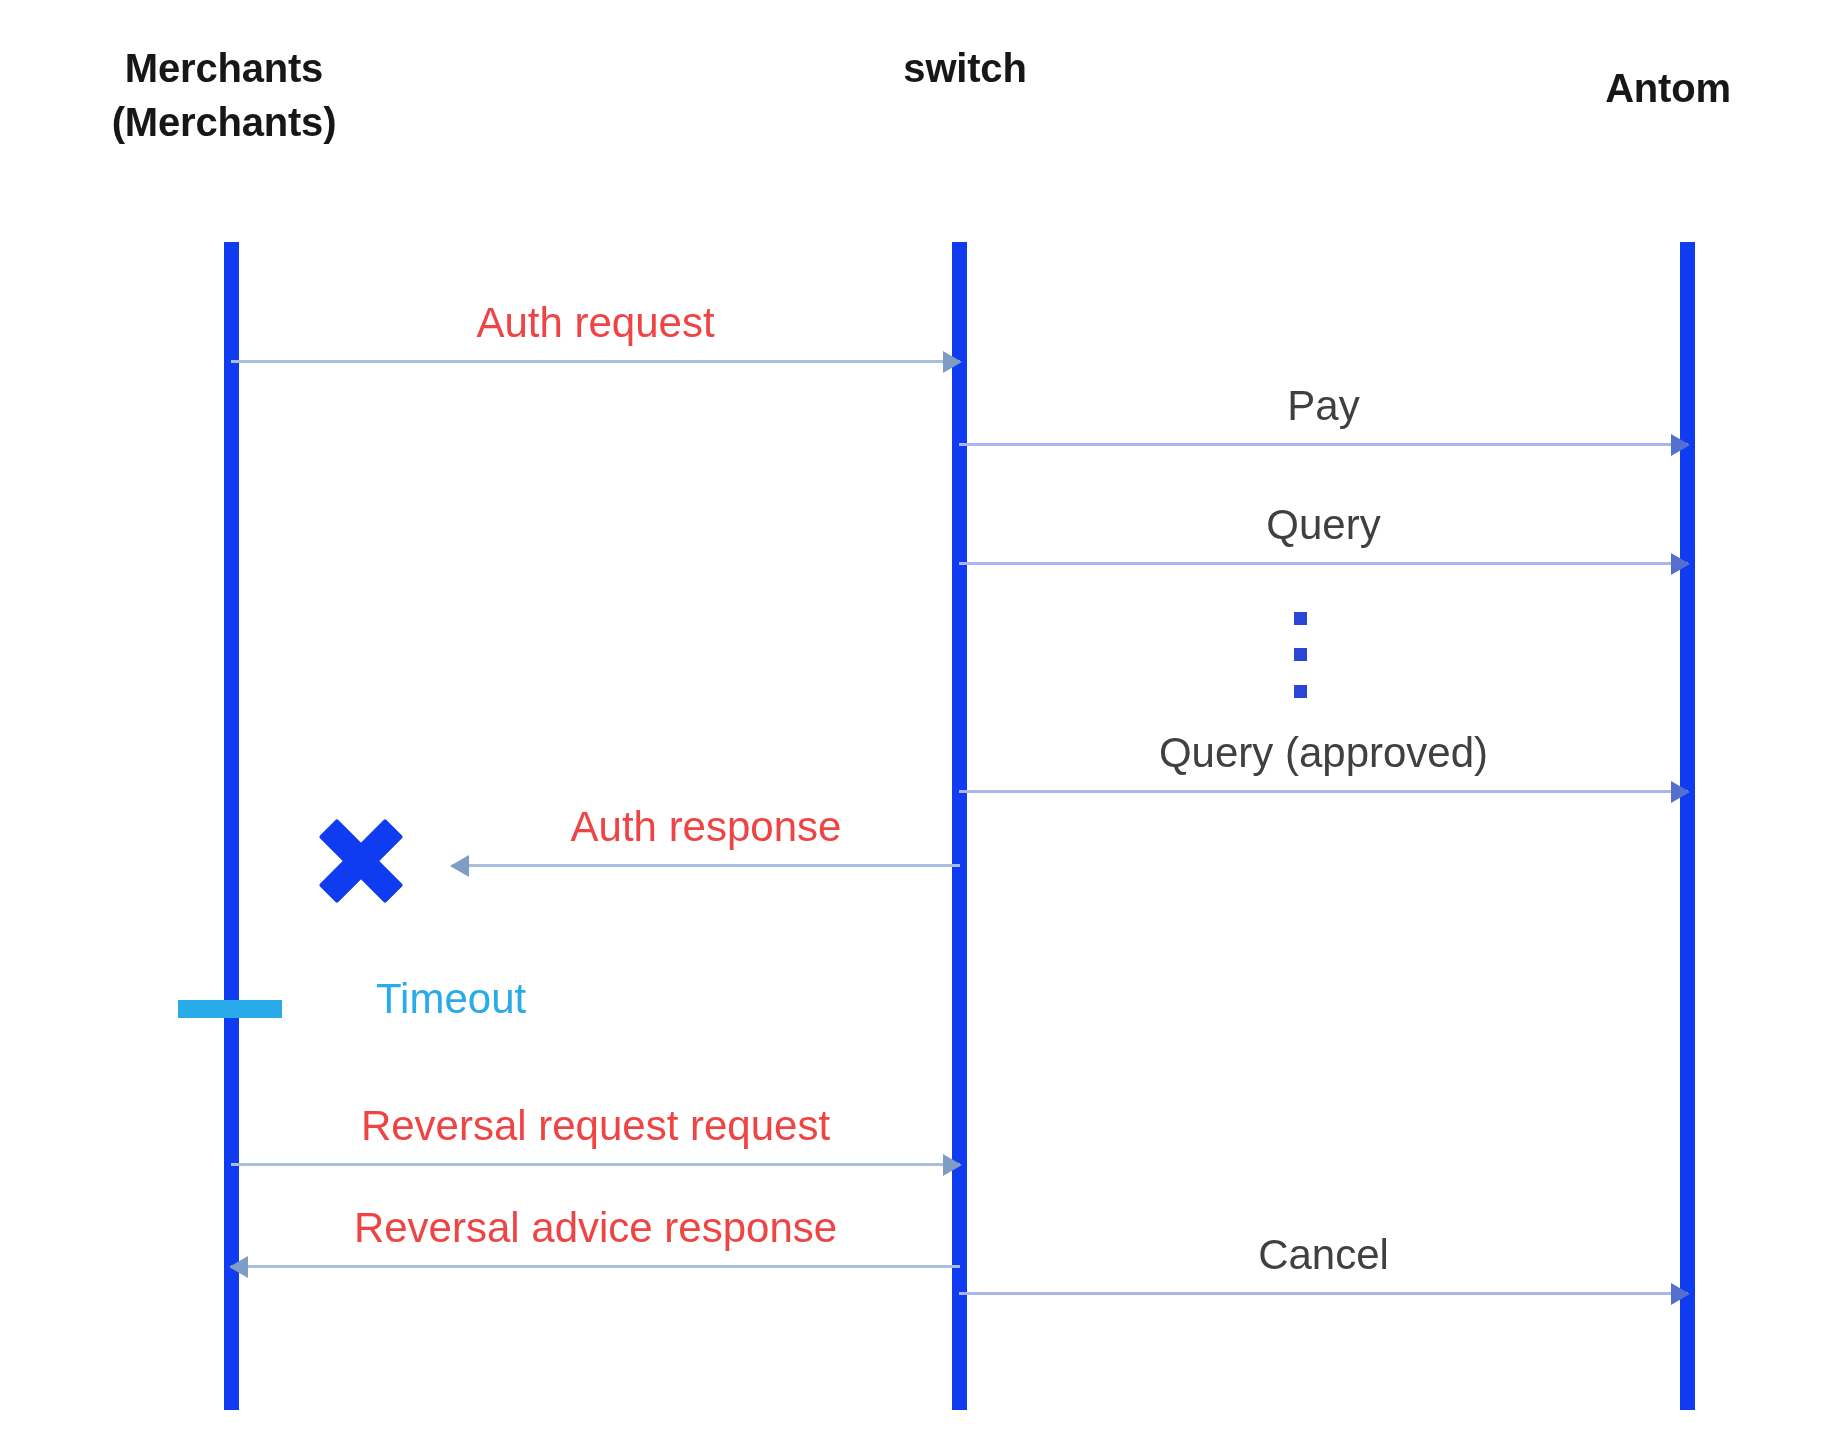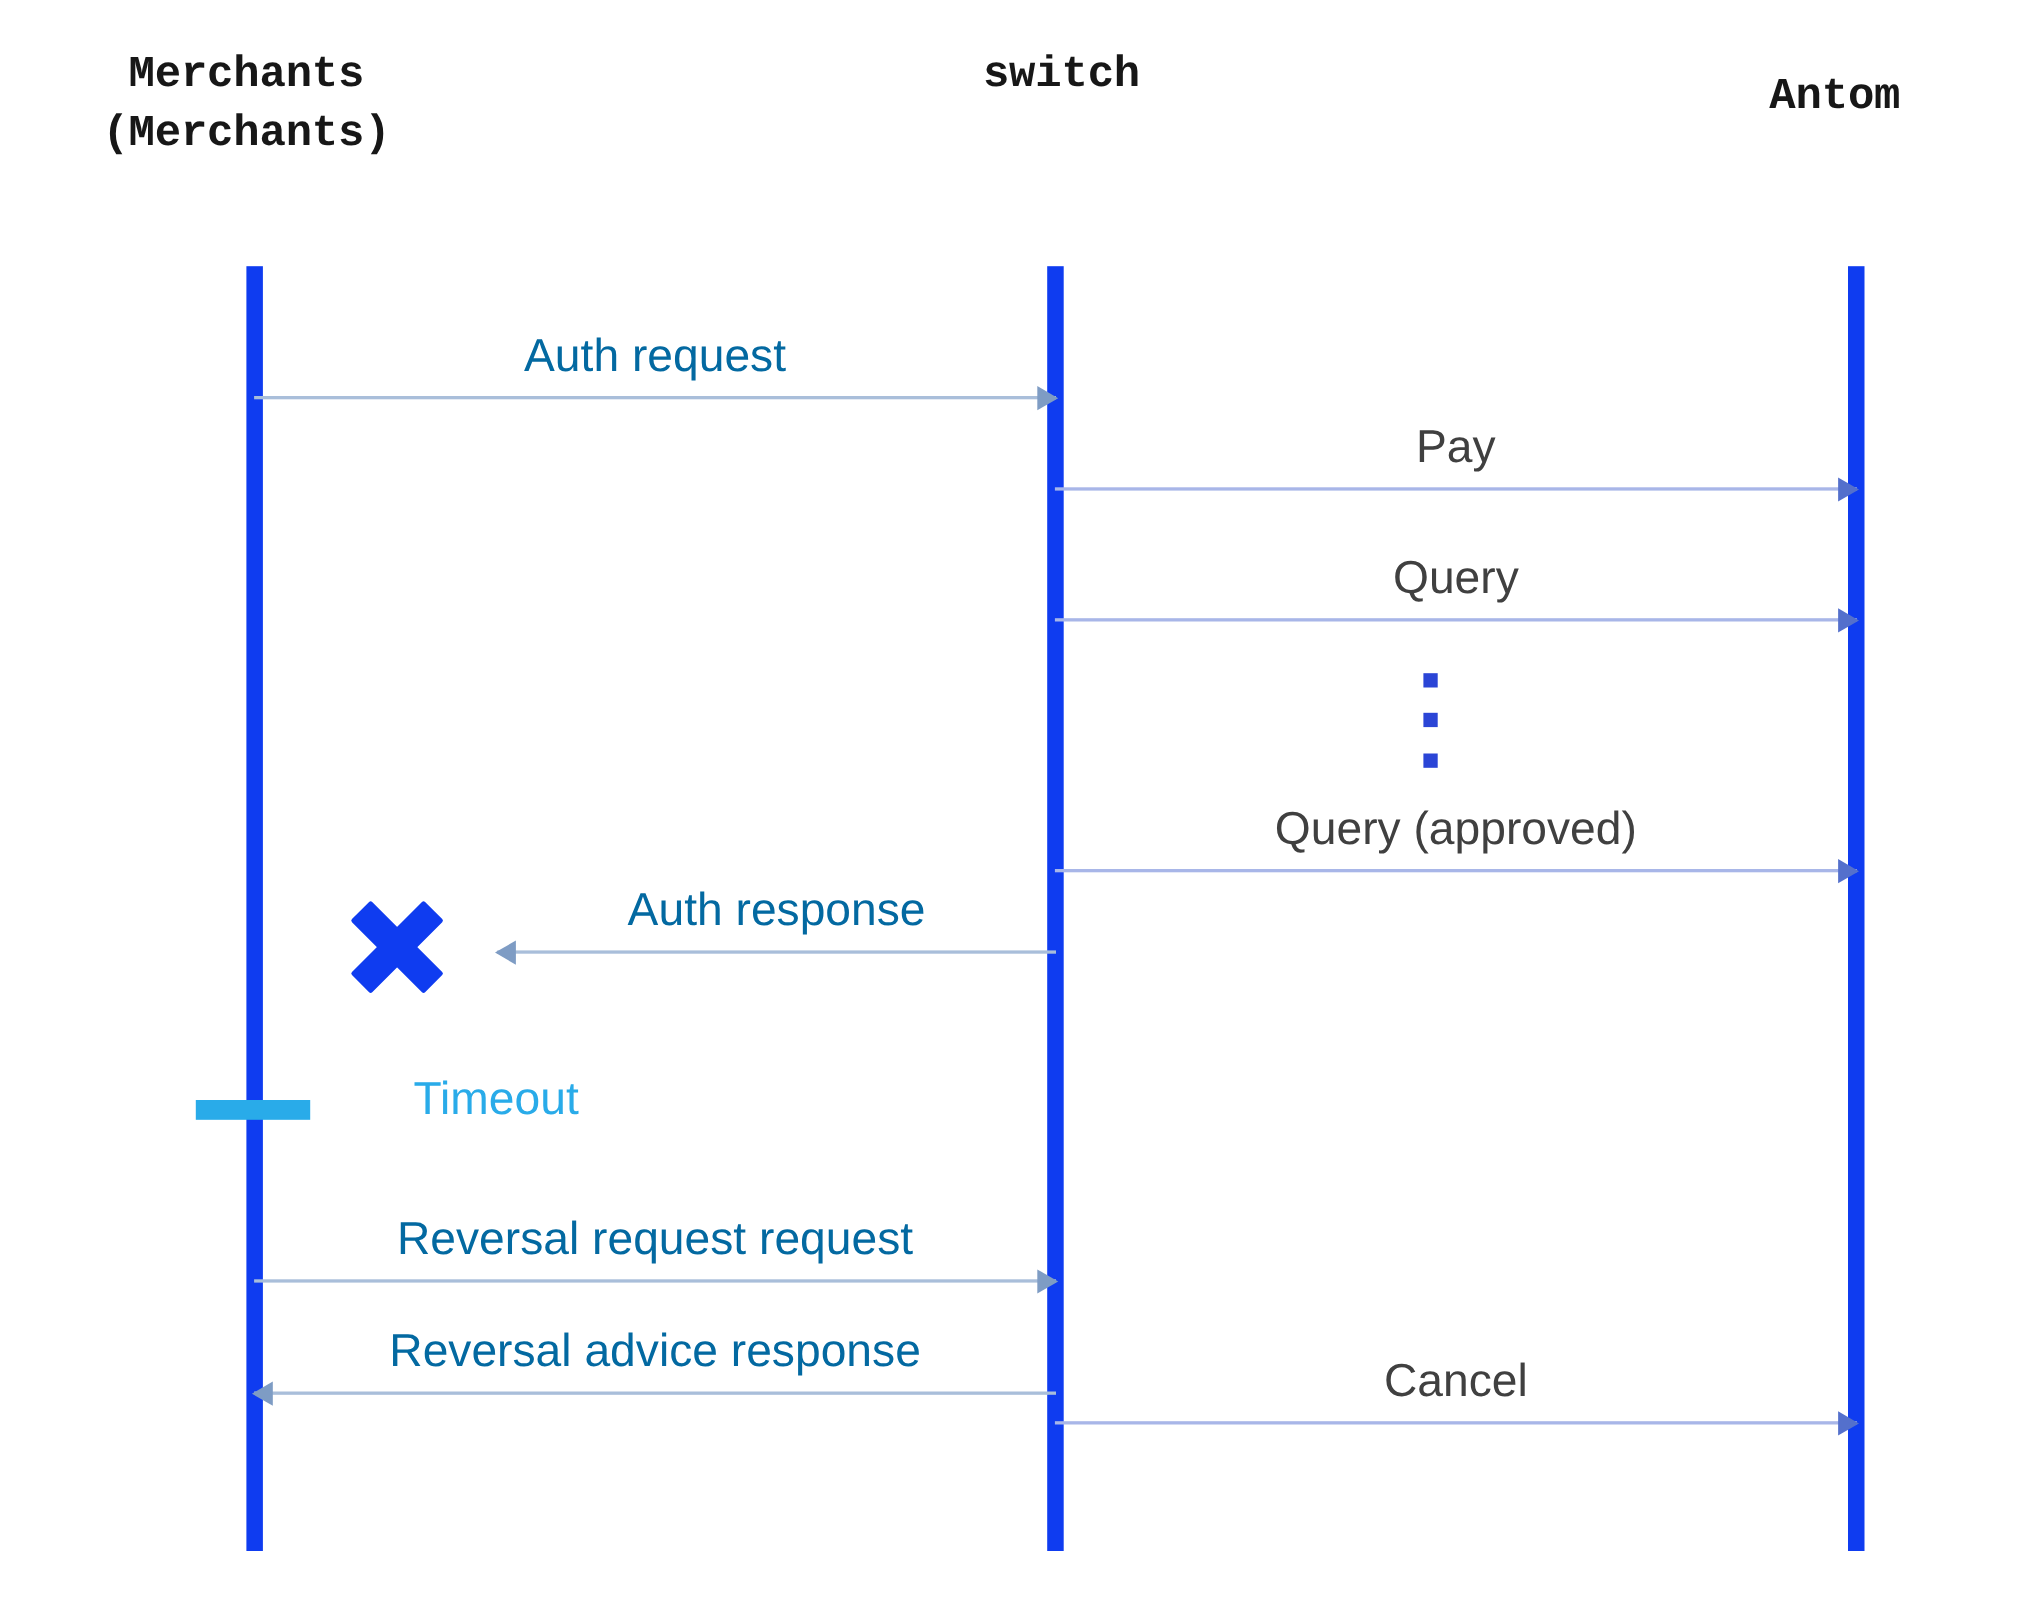--- a/index.html
+++ b/index.html
@@ -22,21 +22,20 @@
 
   
   .actor-header {
     position: absolute;
     text-align: center;
     font-weight: bold;
     color: #171717;
     font-size: 40px;
     line-height: 1.34;
     letter-spacing: -0.2px;
-    font-family: Liberation Mono, monospace;
   }
   #actor-head-0 { left: 0px;    top: 42px;  width: 448px; }
   #actor-head-1 { left: 600px;  top: 42px;  width: 730px; }
   #actor-head-2 { left: 1490px; top: 62px;  width: 356px; }
 
   
   .lifeline {
     position: absolute;
     width: 15px;
     background: #0F3CF0;
@@ -82,21 +81,21 @@
 
   .msg-label {
     position: absolute;
     bottom: 14px;
     left: 0;
     right: 0;
     text-align: center;
     font-size: 42px;
     line-height: 1.1;
     white-space: nowrap;
-    color: #0369a1;
+    color: #ef4444;
   }
   .msg-label.royal { color: #404040; margin-top: 32px; }
 
   
   #failure-x {
     position: absolute;
     left: 318px;
     top: 818px;
     width: 86px;
     height: 86px;

